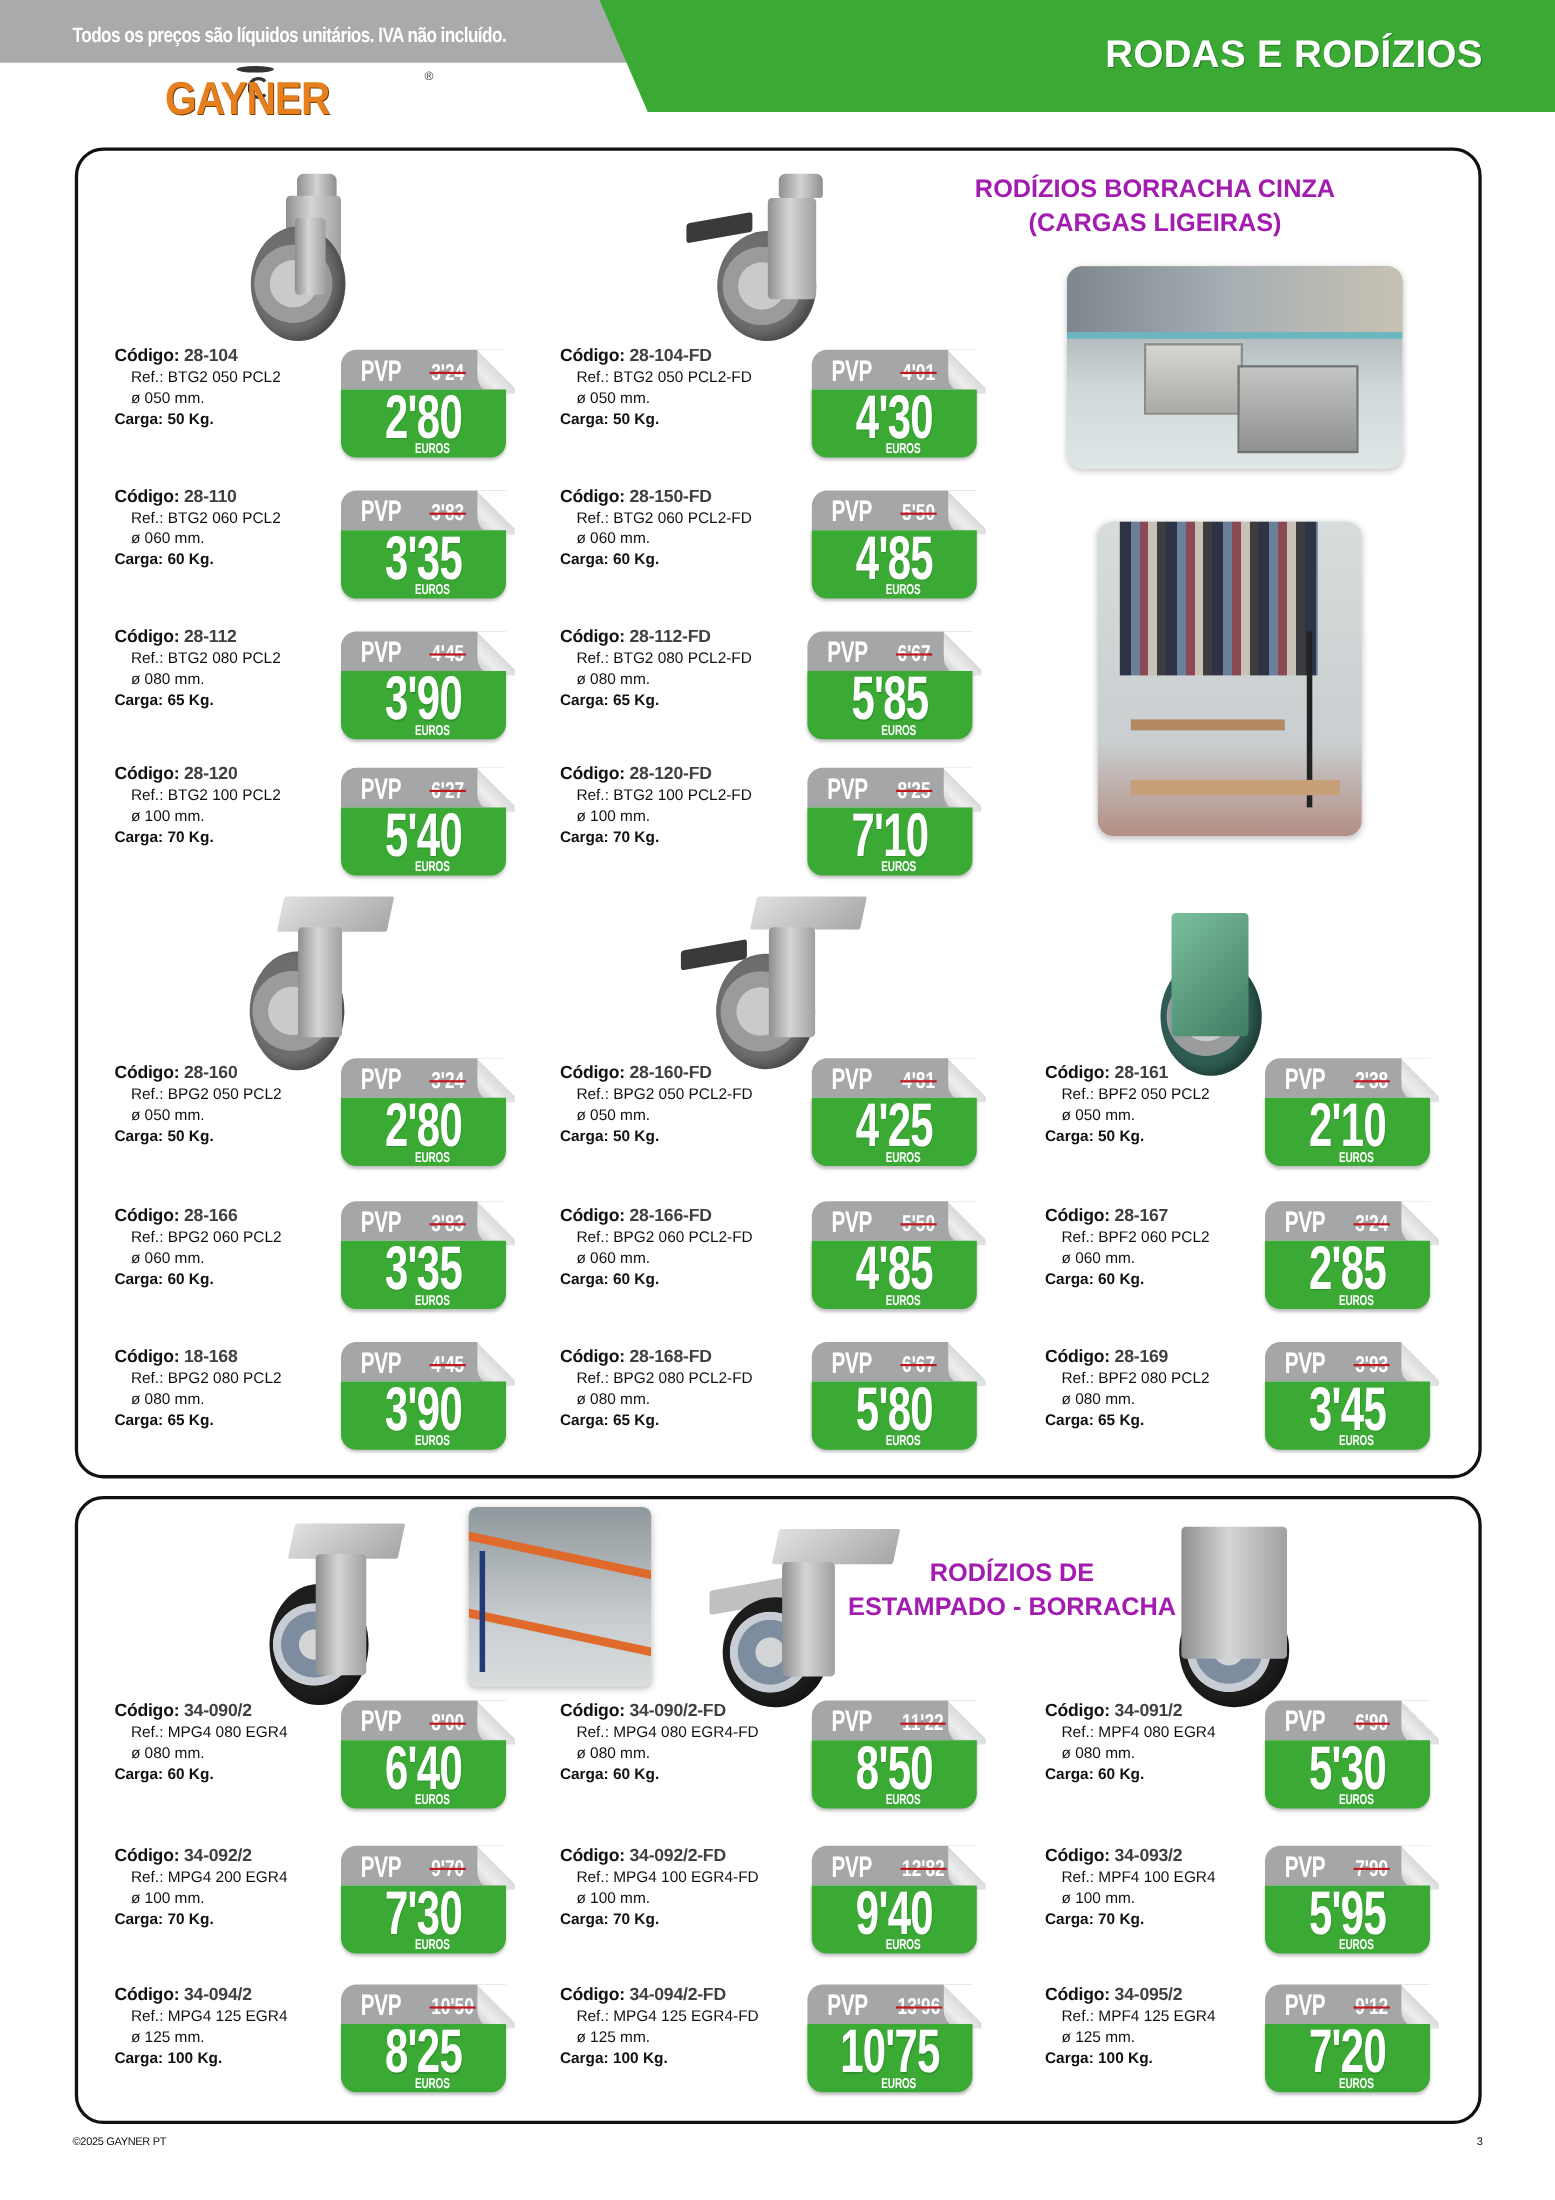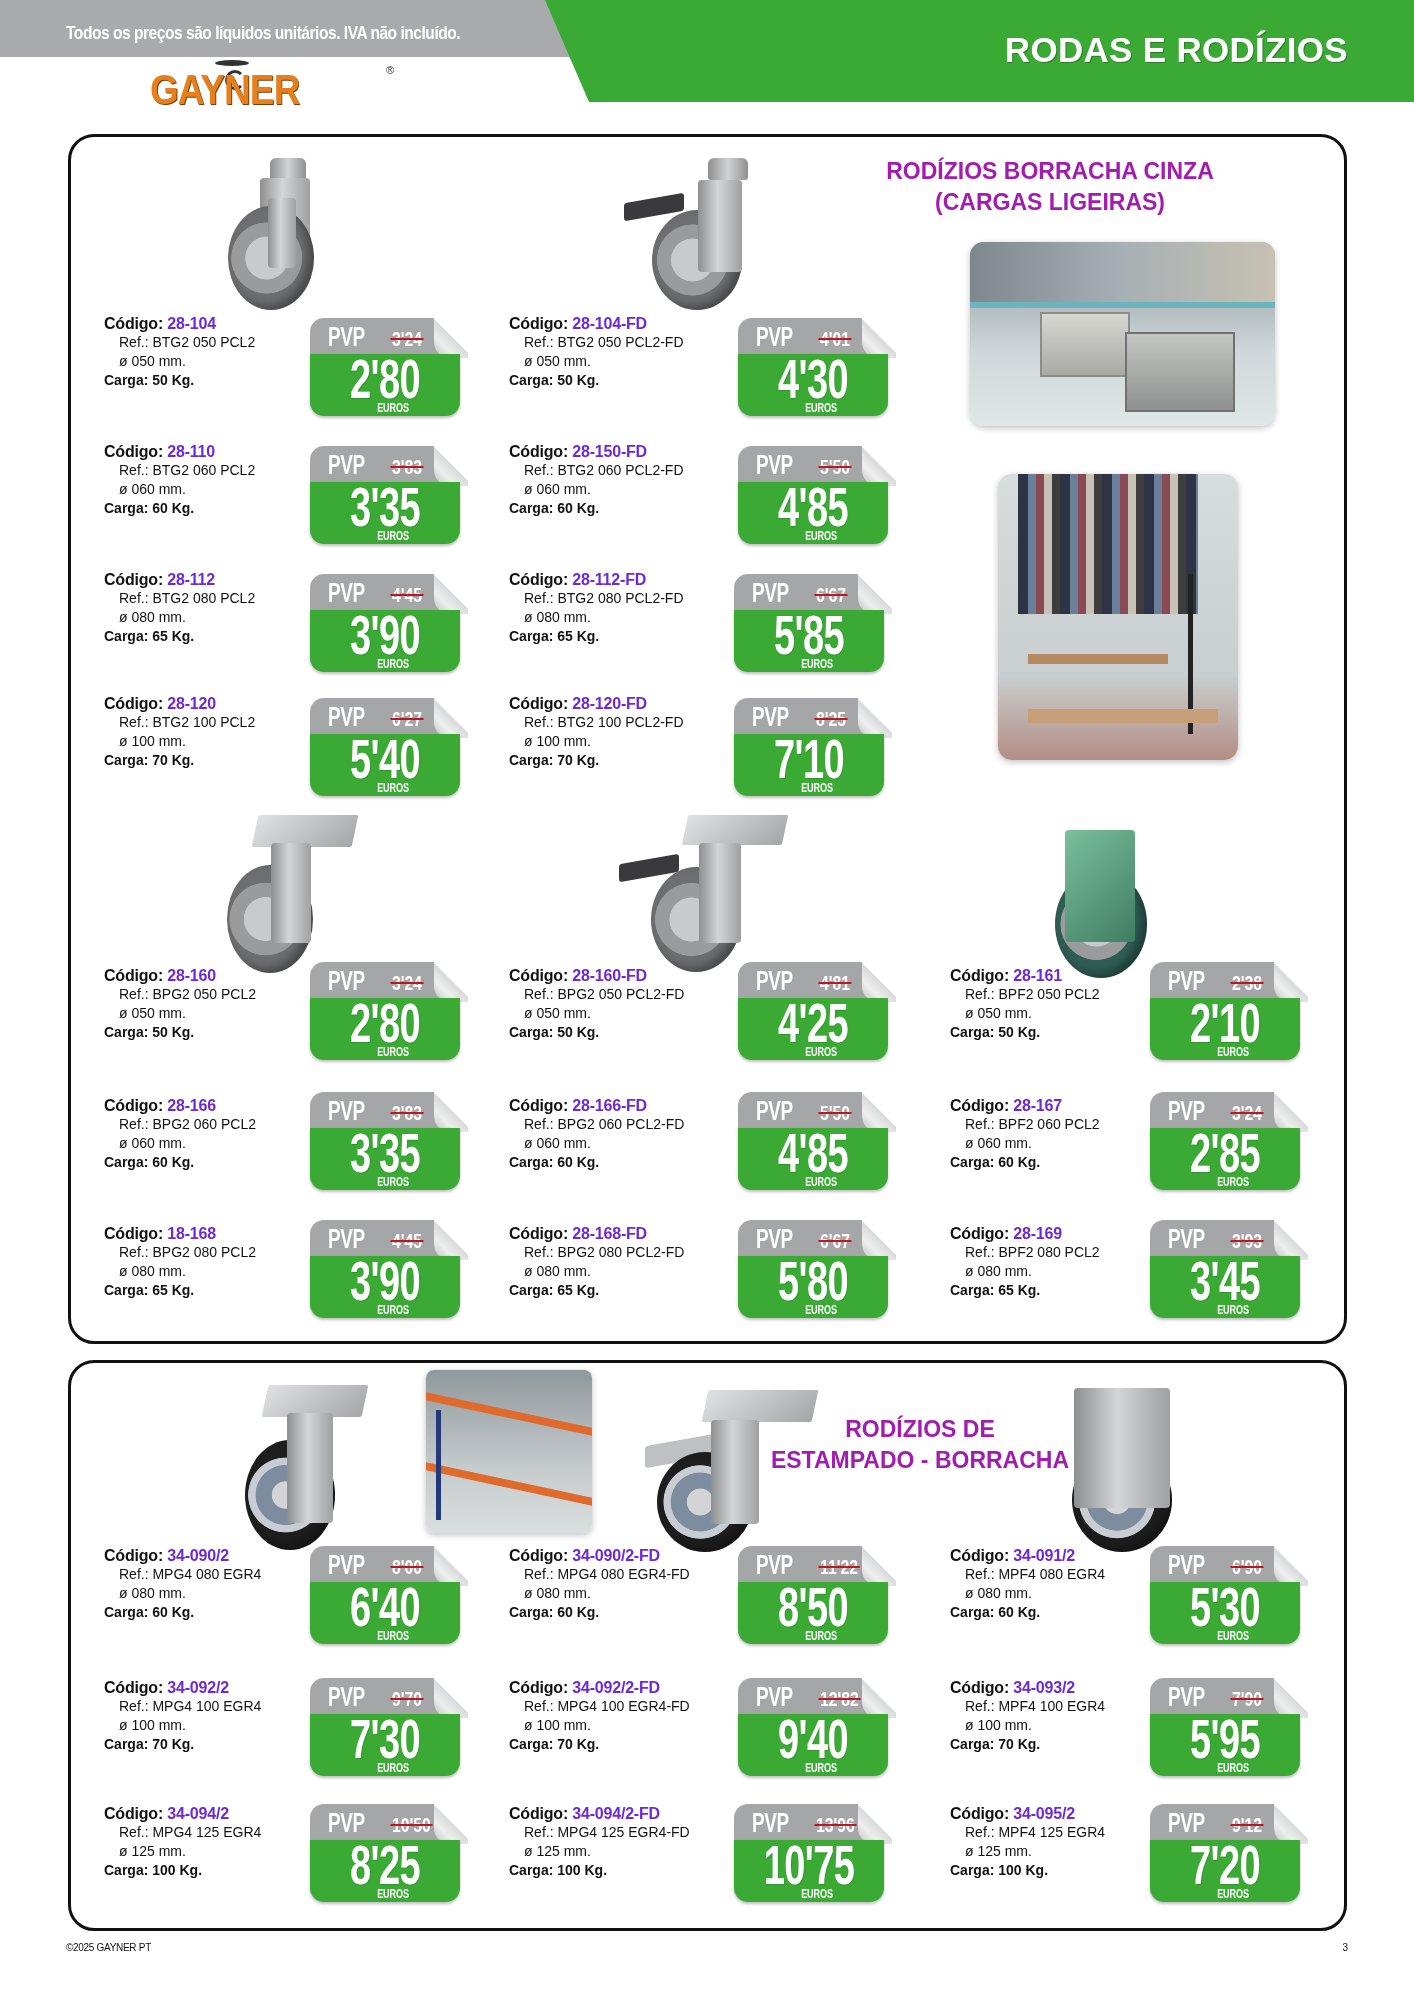--- a/index.html
+++ b/index.html
@@ -22,21 +22,21 @@
   .panel-1 { left: 68px; top: 134px; width: 1279px; height: 1210px; }
   .panel-2 { left: 68px; top: 1360px; width: 1279px; height: 571px; }
 
   .section-title { position: absolute; text-align: center; color: #a21caf; font-weight: bold; line-height: 1.35; white-space: nowrap; }
   .title-1 { left: 880px; top: 156px; width: 340px; font-size: 23px; }
   .title-2 { left: 760px; top: 1414px; width: 320px; font-size: 23px; }
 
   
   .prod { position: absolute; width: 200px; font-size: 14px; line-height: 19px; }
   .prod .codigo { font-weight: bold; font-size: 16px; letter-spacing: -0.2px; }
-  .prod .codigo .code { color: #6d28d9; }
+  .prod .codigo .code { color: #404040; }
   .prod .ref, .prod .dia { font-size: 14px; margin-left: 15px; }
   .prod .carga { font-weight: bold; font-size: 14px; }
 
   
   .tag { position: absolute; width: 158px; height: 98px; }
   .tag .top { position: absolute; left: 0; top: 0; width: 150px; height: 36px; background: #a5a6a8; border-radius: 14px 0 0 0; }
   .tag .curl { position: absolute; right: 0; top: 0; width: 34px; height: 40px; background: linear-gradient(225deg, #fff 0 46%, #d9dadb 48%, #eeeeee 70%, #bdbebf 100%); border-radius: 0 0 0 16px; }
   .tag .bottom { position: absolute; left: 0; top: 36px; width: 150px; height: 62px; background: #3aaa35; border-radius: 0 0 14px 14px; box-shadow: 0 2px 3px rgba(0,0,0,0.25); }
   .tag .pvp { position: absolute; left: 18px; top: 4px; color: #fff; font-weight: bold; font-size: 27px; transform: scaleX(0.7); transform-origin: left top; letter-spacing: -0.5px; }
   .tag .old { position: absolute; left: 82px; top: 9px; color: #fff; font-weight: bold; font-size: 21px; transform: scaleX(0.75); transform-origin: left top; }
@@ -460,21 +460,21 @@
       <div class="top"></div>
       <div class="curl"></div>
       <div class="bottom"></div>
       <div class="pvp">PVP</div>
       <div class="old">6'90</div>
       <div class="price">5'30</div>
       <div class="euros">EUROS</div>
     </div>
     <div class="prod" style="left: 104px; top: 1678px;">
       <div class="codigo"><span>Código: </span><span class="code">34-092/2</span></div>
-      <div class="ref">Ref.: MPG4 100 EGR4</div>
+      <div class="ref">Ref.: MPG4 200 EGR4</div>
       <div class="dia">ø 100 mm.</div>
       <div class="carga">Carga: 70 Kg.</div>
     </div>
     <div class="tag" style="left: 310px; top: 1678px;">
       <div class="top"></div>
       <div class="curl"></div>
       <div class="bottom"></div>
       <div class="pvp">PVP</div>
       <div class="old">9'70</div>
       <div class="price">7'30</div>

